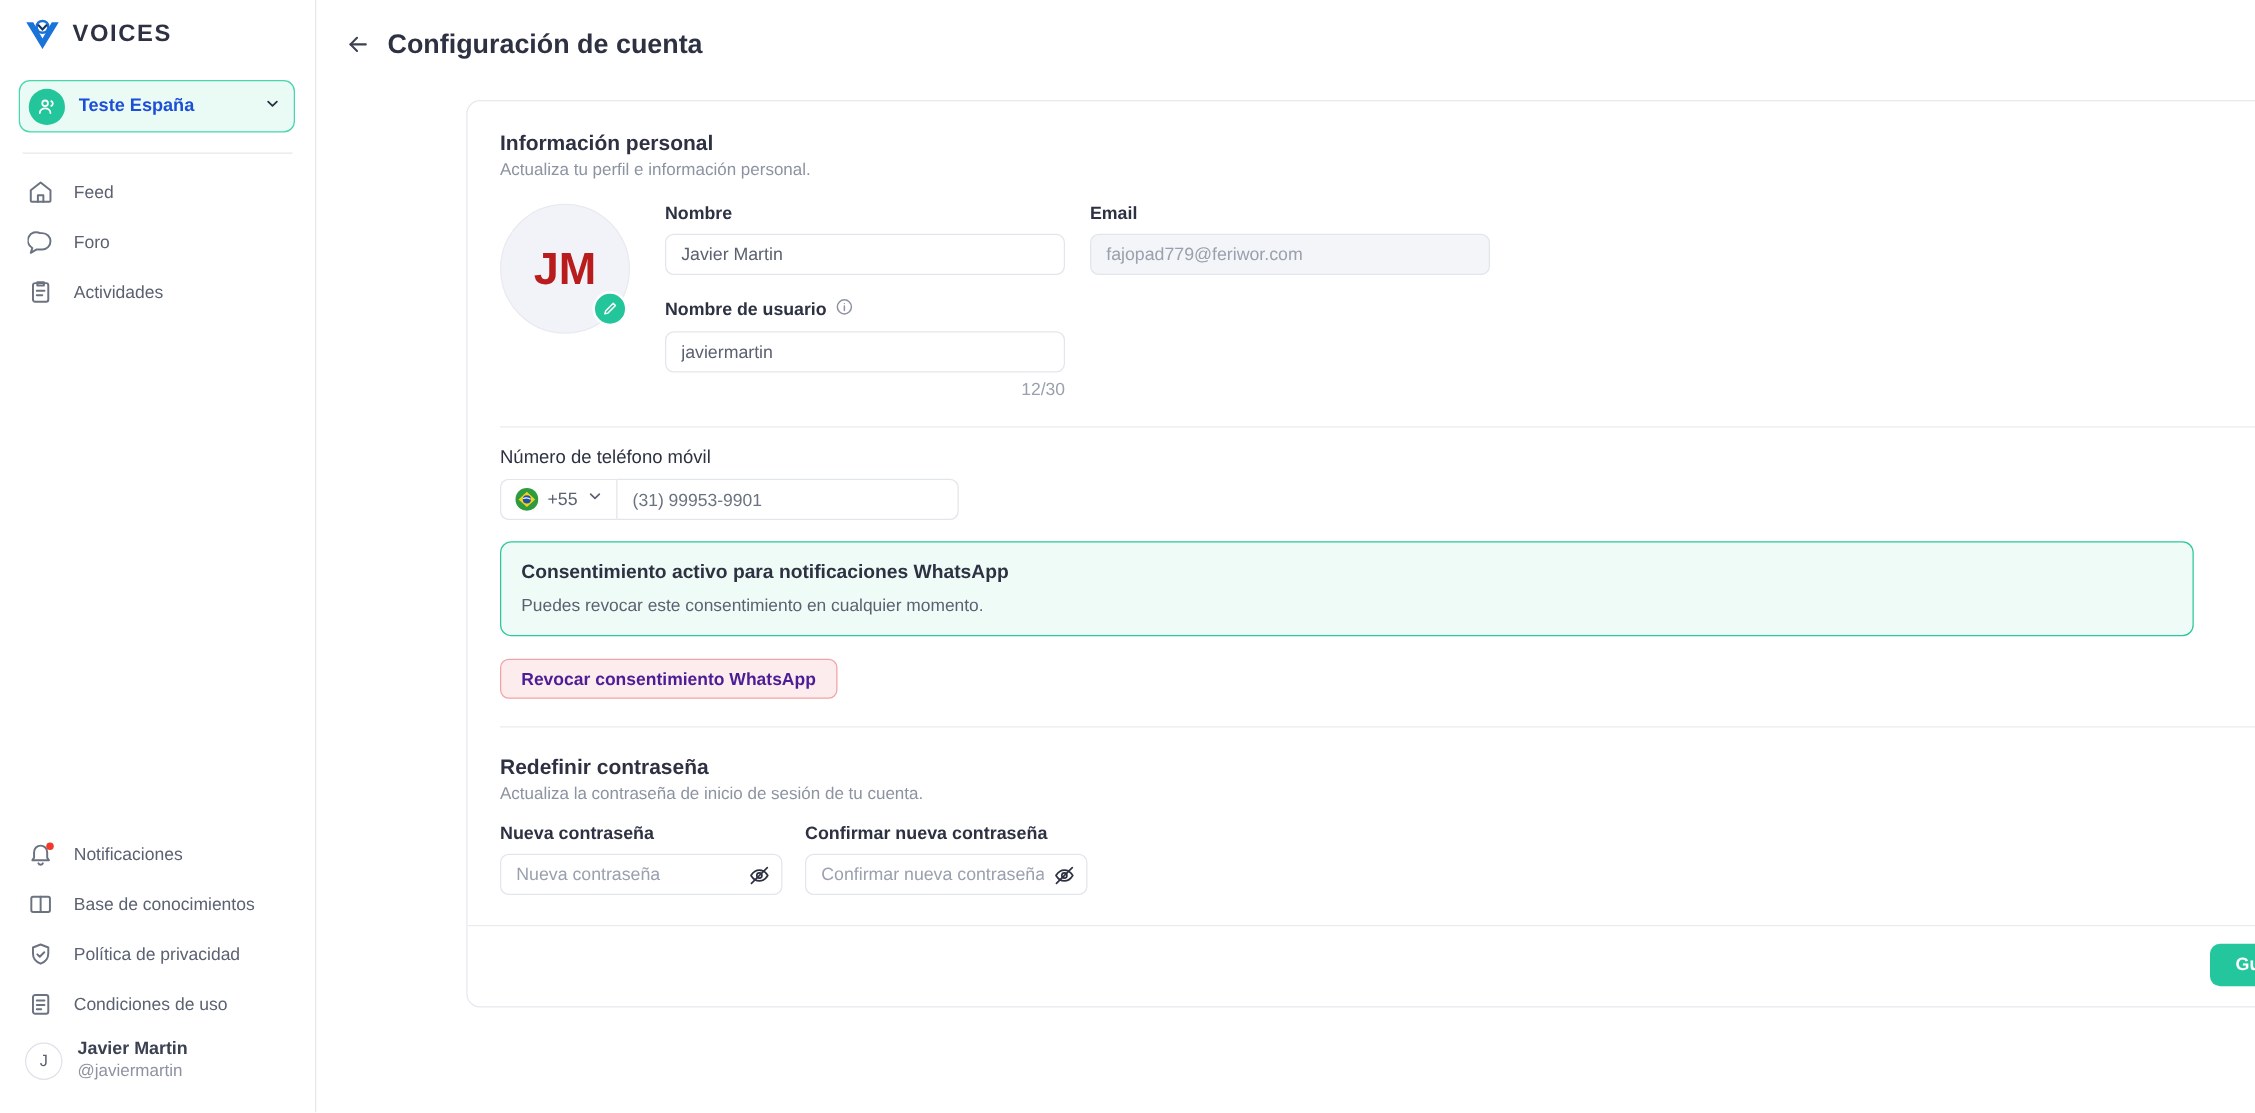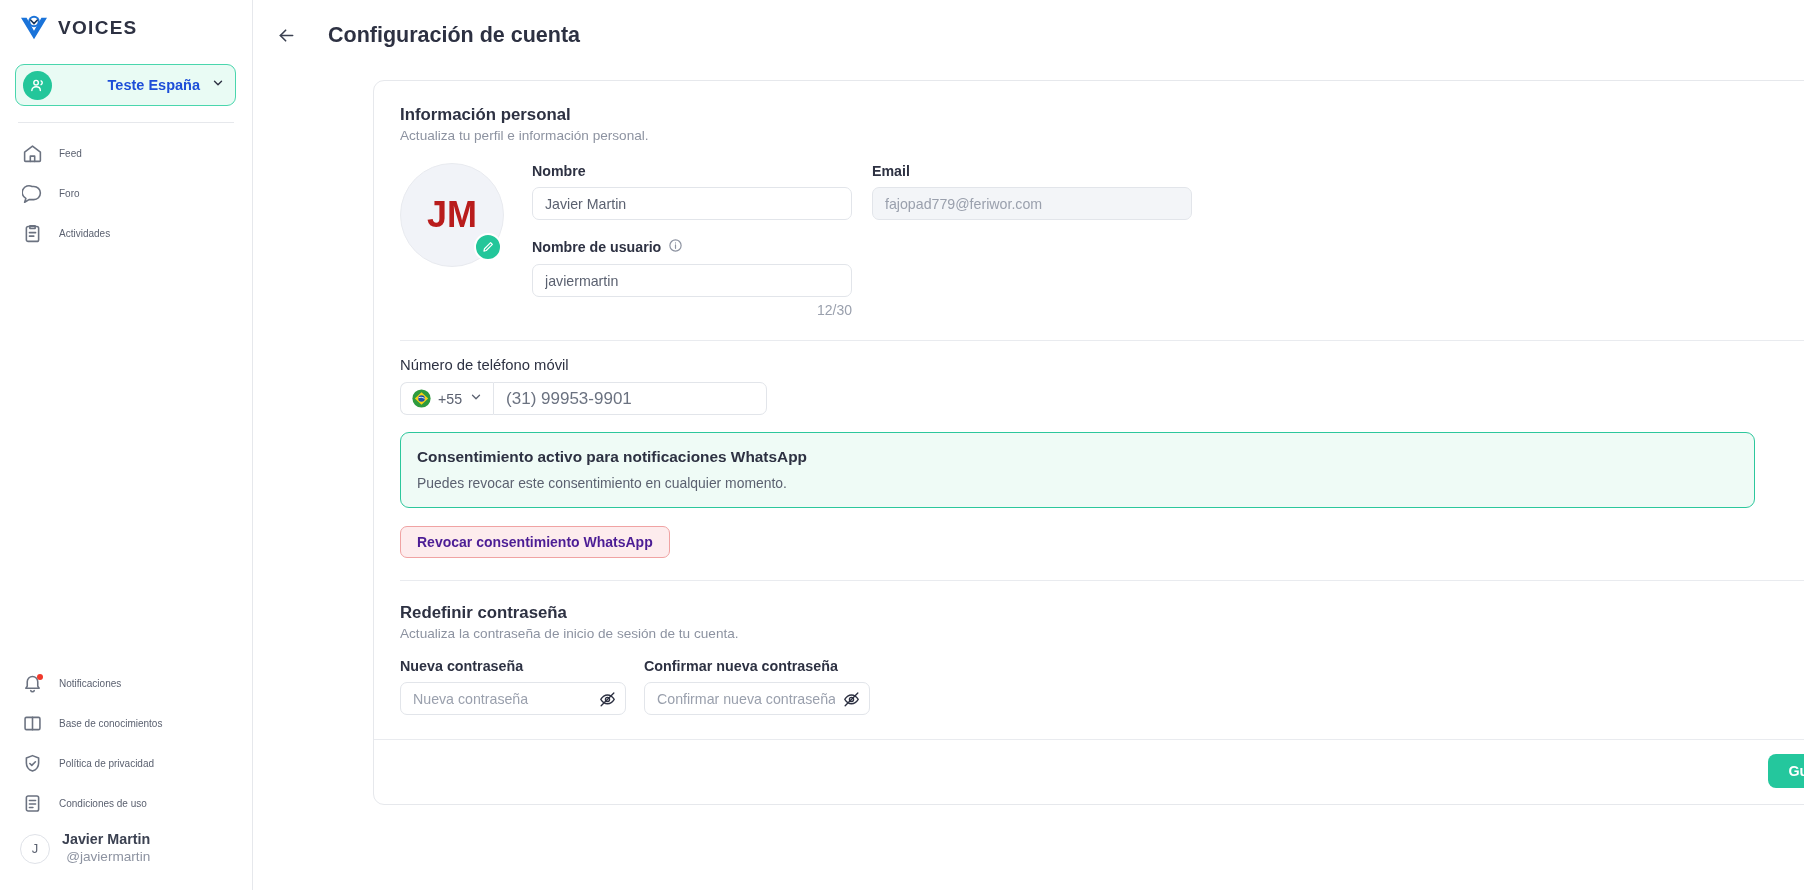--- a/index.html
+++ b/index.html
@@ -12,21 +12,20 @@
   .app { display: flex; width: 1804px; height: 890px; }
 
   
   .sidebar {
     width: 253px; height: 890px; flex: 0 0 253px;
     background: #ffffff;
     border-right: 1px solid #e6e8ec;
     display: flex; flex-direction: column;
     padding: 0 0 0 0;
     position: relative;
-    text-align: right;
   }
   .brand {
     display: flex; align-items: center; gap: 9px;
     padding: 12px 0 0 19px; height: 44px;
   }
   .brand-mark { width: 30px; height: 26px; display:block; }
   .brand-text {
     font-size: 19px; font-weight: 700; letter-spacing: 1.3px;
     color: #2d3142;
   }
@@ -58,21 +57,21 @@
     margin: 16px 18px 0 18px;
   }
 
   .nav-group { padding-top: 10px; }
   .nav-item {
     display: flex; align-items: center; gap: 16px;
     height: 40px; padding-left: 22px;
     cursor: pointer; position: relative;
   }
   .nav-icon { width: 21px; height: 21px; flex: 0 0 21px; color: #6b7280; position: relative; }
-  .nav-label { font-size: 10px; color: #5b6170; }
+  .nav-label { font-size: 14px; color: #5b6170; }
   .badge-dot {
     position: absolute; top: 1px; right: 0px;
     width: 6px; height: 6px; border-radius: 50%; background: #f0392b;
   }
   .nav-bottom { margin-top: auto; padding-bottom: 10px; }
 
   .user-row {
     display: flex; align-items: center; gap: 12px;
     padding: 8px 0 14px 20px; cursor: pointer;
   }
@@ -81,21 +80,21 @@
     border: 1px solid #dfe2e8; background:#fff;
     display: flex; align-items: center; justify-content: center;
     font-size: 13px; color: #5b6170; flex: 0 0 30px;
   }
   .user-name { font-size: 14.3px; font-weight: 700; color: #3b4151; line-height: 1.25; }
   .user-handle { font-size: 13.6px; color: #8d93a1; line-height: 1.25; }
 
   
   .main { flex: 1 1 auto; height: 890px; overflow: hidden; background:#fff; }
   .page-header {
-    display: flex; align-items: center; gap: 31px;
+    display: flex; align-items: center; gap: 13px;
     padding: 16px 0 0 22px; height: 54px;
   }
   .back-btn {
     width: 22px; height: 22px; cursor: pointer; color: #3b4151;
     display:flex; align-items:center; justify-content:center;
   }
   .page-title { font-size: 21.5px; font-weight: 700; color: #2d3142; }
 
   .card {
     margin: 26px 0 0 120px;
@@ -164,21 +163,21 @@
     height: 33px; border: 1px solid #e2e5ea;
     border-right: none;
     border-radius: 7px 0 0 7px; padding: 0 10px 0 11px;
     background: #fff; cursor: pointer;
   }
   .flag { width: 19px; height: 19px; border-radius: 50%; flex:0 0 19px; }
   .cc-text { font-size: 14.2px; color: #5b6170; }
   .phone-inp {
     flex: 1 1 auto; height: 33px;
     border: 1px solid #e2e5ea; border-radius: 0 7px 7px 0;
-    padding: 0 12px; font-size: 17px; color: #6b7280;
+    padding: 0 12px; font-size: 14px; color: #6b7280;
     font-family: "Liberation Sans", sans-serif; outline: none;
     background:#fff;
   }
 
   .consent {
     margin-top: 17px;
     border: 1px solid #2dc79c;
     background: #effbf6;
     border-radius: 9px;
     padding: 15px 18px 16px 16px;

